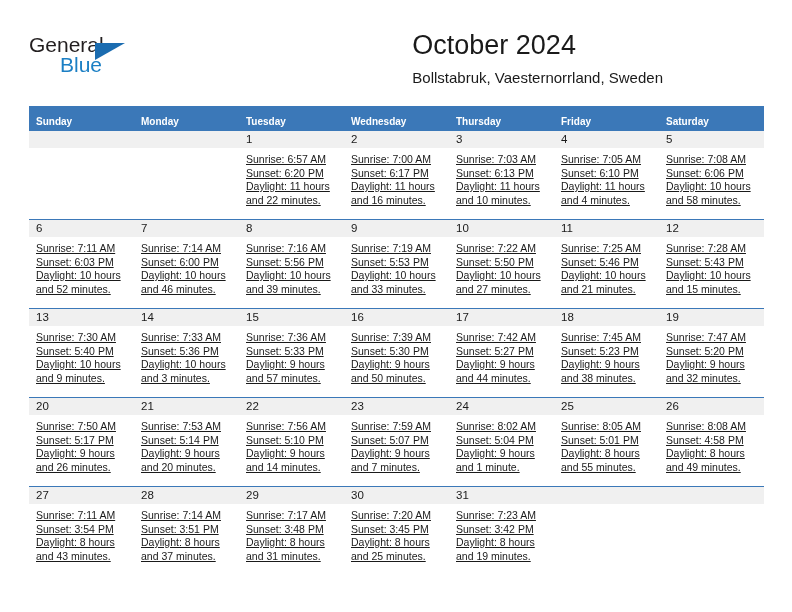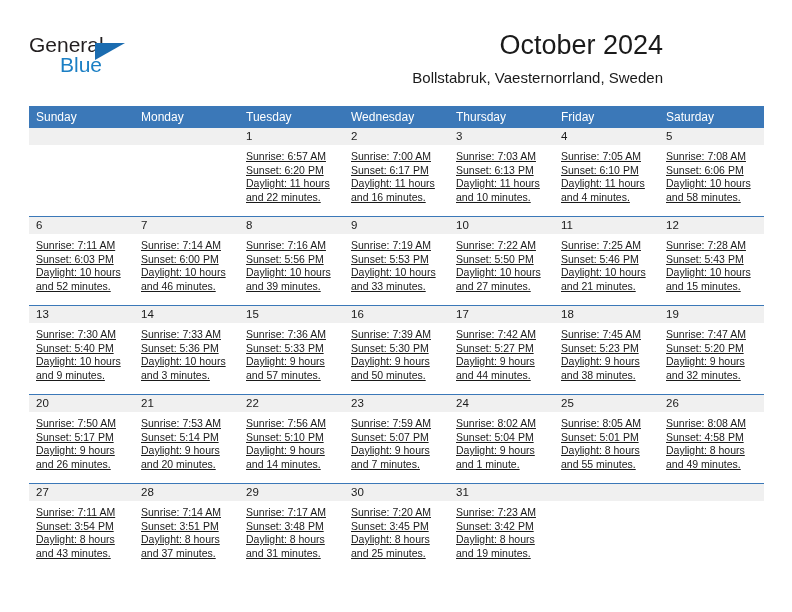--- a/index.html
+++ b/index.html
@@ -60,21 +60,21 @@
     width: 0;
     height: 0;
     border-left: 30px solid #1b6cb0;
     border-bottom: 17px solid transparent;
   }
 
   .title-block {
     position: absolute;
     right: 0;
     top: 0;
-    text-align: right;
+    text-align: left;
   }
   .cal-title {
     font-size: 27px;
     color: #1a1a1a;
     line-height: 34px;
     white-space: nowrap;
     font-weight: normal;
     margin: 0;
   }
   .cal-subtitle {
@@ -90,24 +90,24 @@
     position: absolute;
     left: 29px;
     top: 106px;
     width: 735px;
     border-collapse: collapse;
     table-layout: fixed;
   }
   .dow-row th {
     background: #3b78b8;
     color: #ffffff;
-    font-weight: normal;
-    font-size: 12px;
+    font-weight: bold;
+    font-size: 10px;
     text-align: left;
-    padding: 4px 0 4px 7px;
+    padding: 10px 0 4px 7px;
     height: 11px;
     border: none;
   }
   .week-row > td {
     vertical-align: top;
     padding: 0;
     border: none;
     border-top: 1.2px solid #3b78b8;
     height: 88px;
   }

